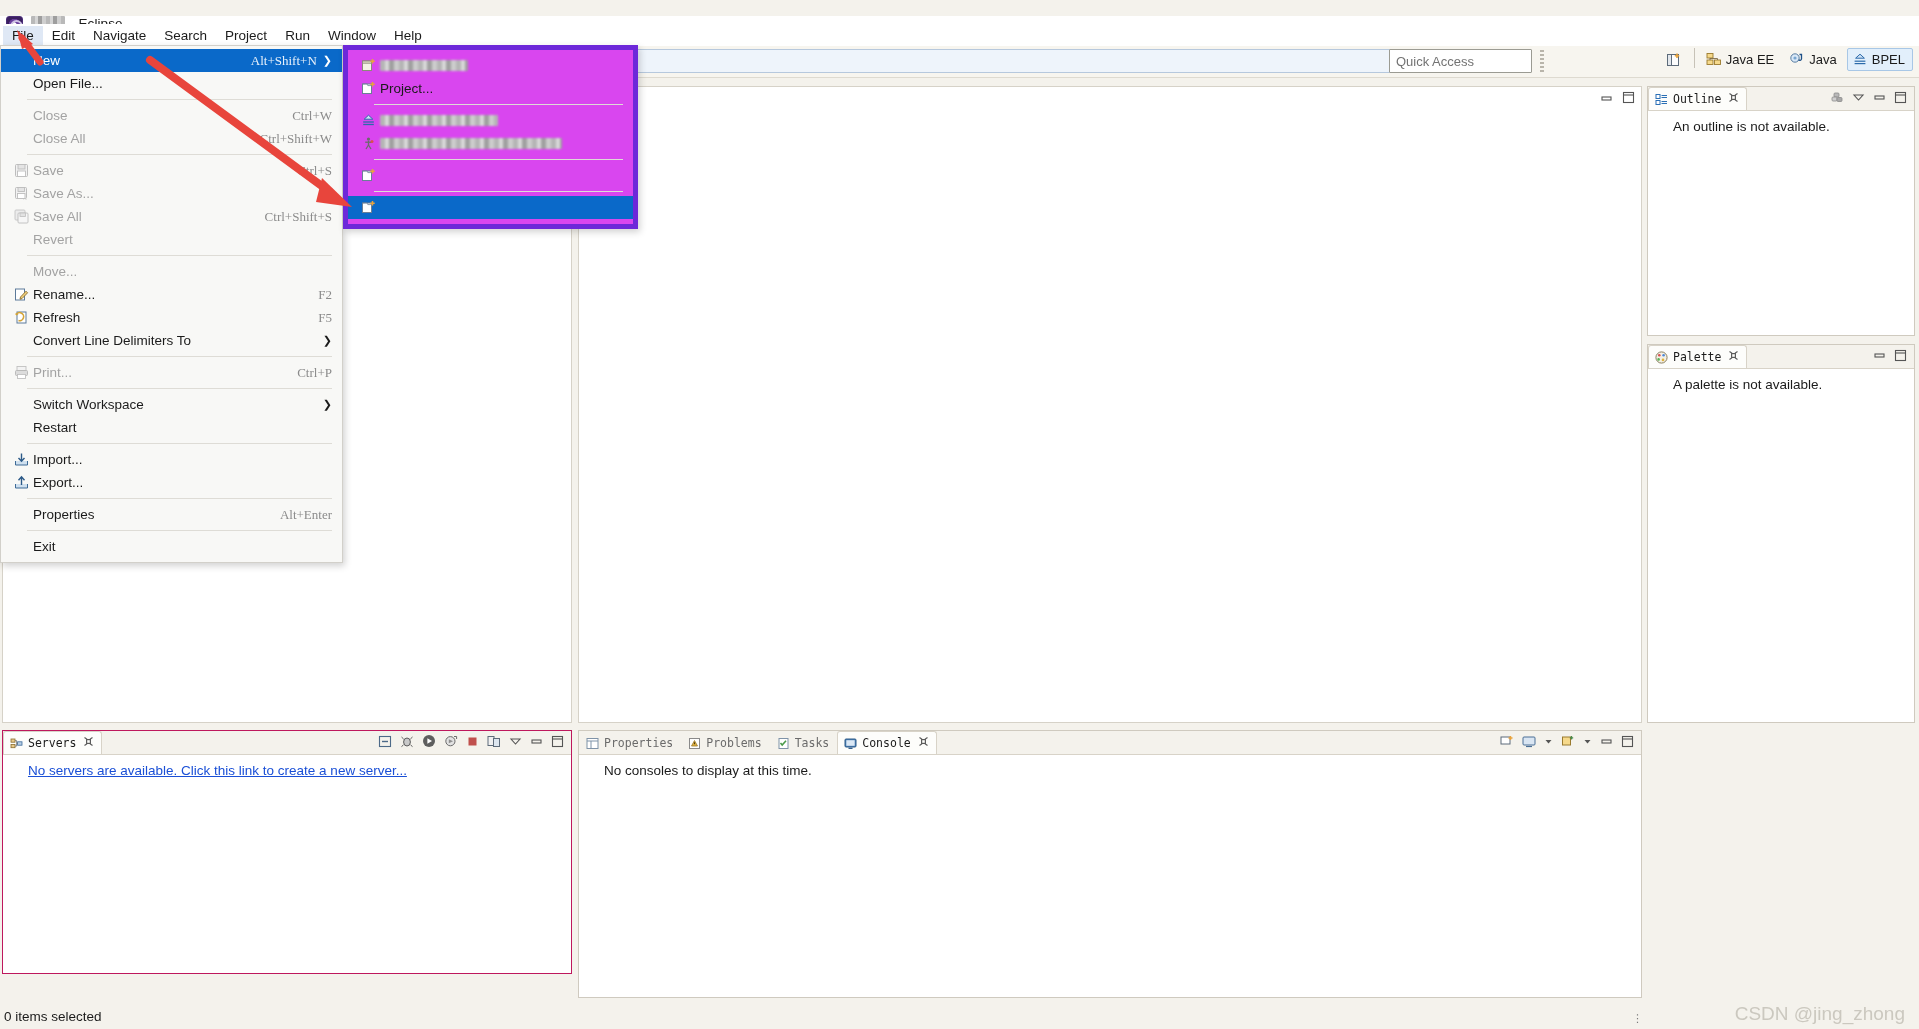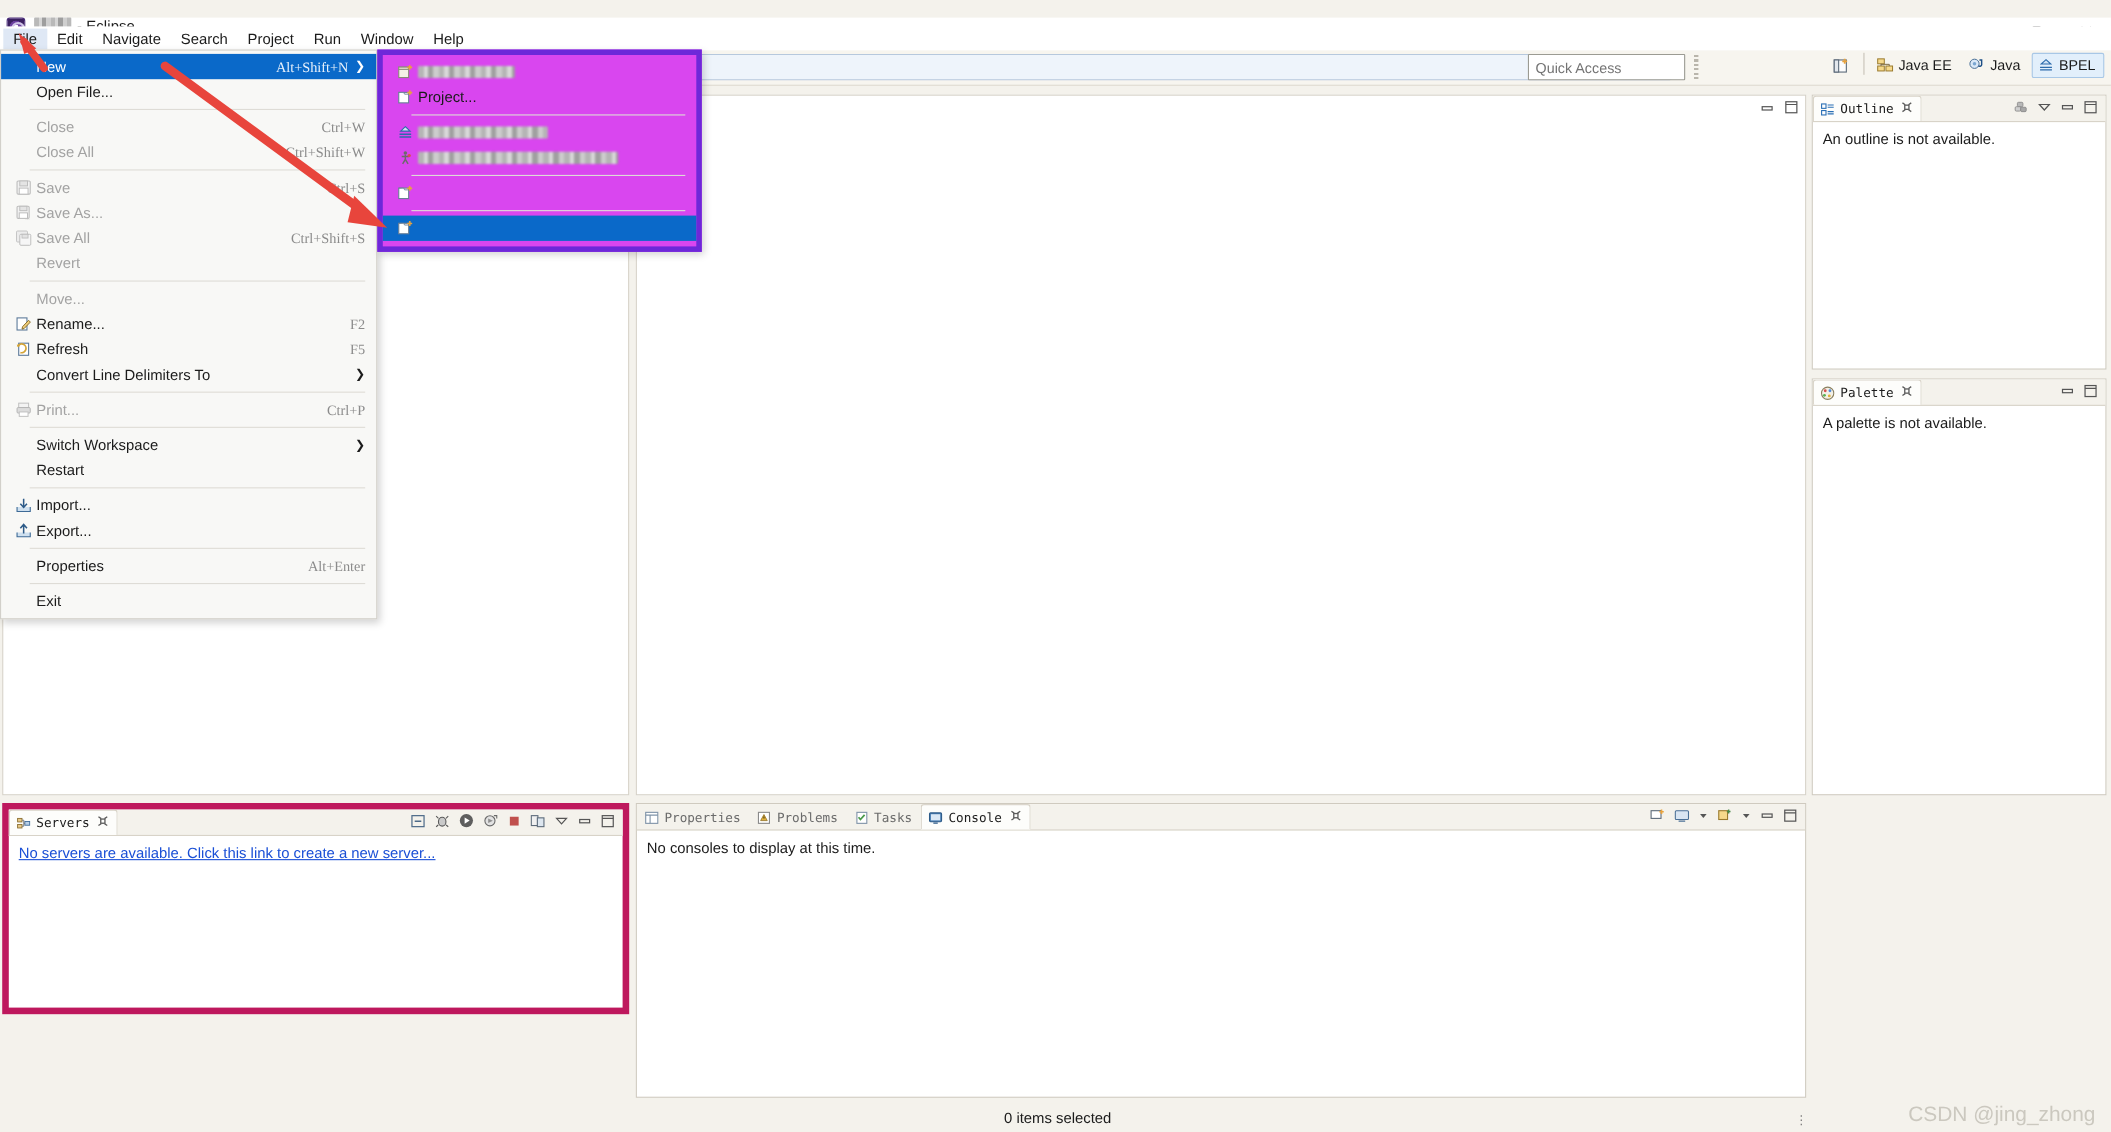--- a/index.html
+++ b/index.html
@@ -124,39 +124,39 @@
     border-radius: 3px 3px 0 0;
     font-family: "DejaVu Sans Mono", monospace;
     font-size: 11.5px; color: #1b1b1b;
   }
   .view-tab.inactive {
     background: transparent; border-color: transparent;
     color: #6b6b6b;
   }
   .tab-close { font-size: 11px; color: #6f6f6f; margin-left: 2px; }
   .view-toolbtns { margin-left: auto; display: flex; align-items: center; gap: 8px; padding-right: 7px; }
-  .view-body { padding: 8px 9px; font-size: 13.5px; color: #1b1b1b; }
+  .view-body { padding: 8px 9px; font-size: 13.5px; color: #1b1b1b; margin-left: 16px; }
 
   
   .servers-panel {
-    position: absolute; left: 2px; top: 730px; width: 570px; height: 192px;
-    background: #ffffff; border: 6px solid #be185d;
+    position: absolute; left: 2px; top: 730px; width: 570px; height: 244px;
+    background: #ffffff; border: 1px solid #be185d;
   }
   .console-panel {
     position: absolute; left: 578px; top: 730px; width: 1064px; height: 268px;
     background: #ffffff; border: 1px solid #cfcabf;
   }
   .link-text { color: #1a4fd6; text-decoration: underline; font-size: 13.5px; }
 
   
   .statusbar {
     position: absolute; left: 0; bottom: 0; width: 1919px; height: 26px;
     background: #f4f2ec;
     display: flex; align-items: center;
-    font-size: 13.5px; color: #1b1b1b; justify-content: center;
+    font-size: 13.5px; color: #1b1b1b;
   }
   .status-left { padding-left: 4px; }
   .status-dots { position: absolute; left: 1632px; top: 9px; color: #7a7a7a; letter-spacing:1px; font-size:11px;}
   .watermark {
     position: absolute; right: 14px; bottom: 4px;
     font-size: 19px; color: #cbc8bf;
     font-family: "Liberation Sans", sans-serif;
   }
 
   

